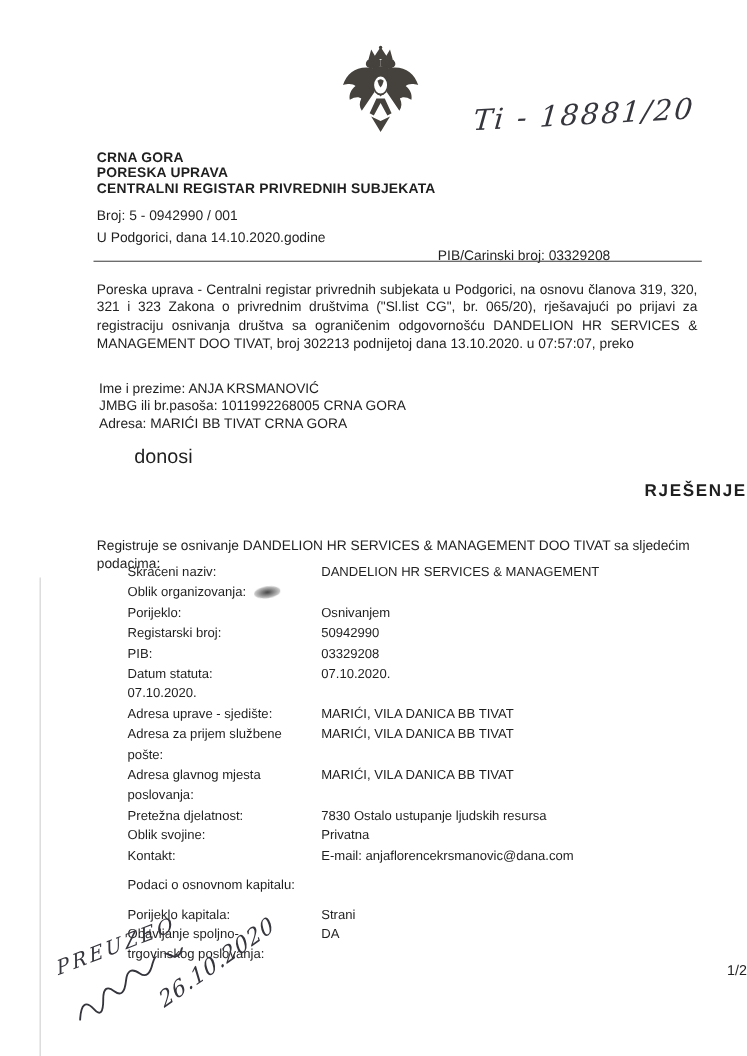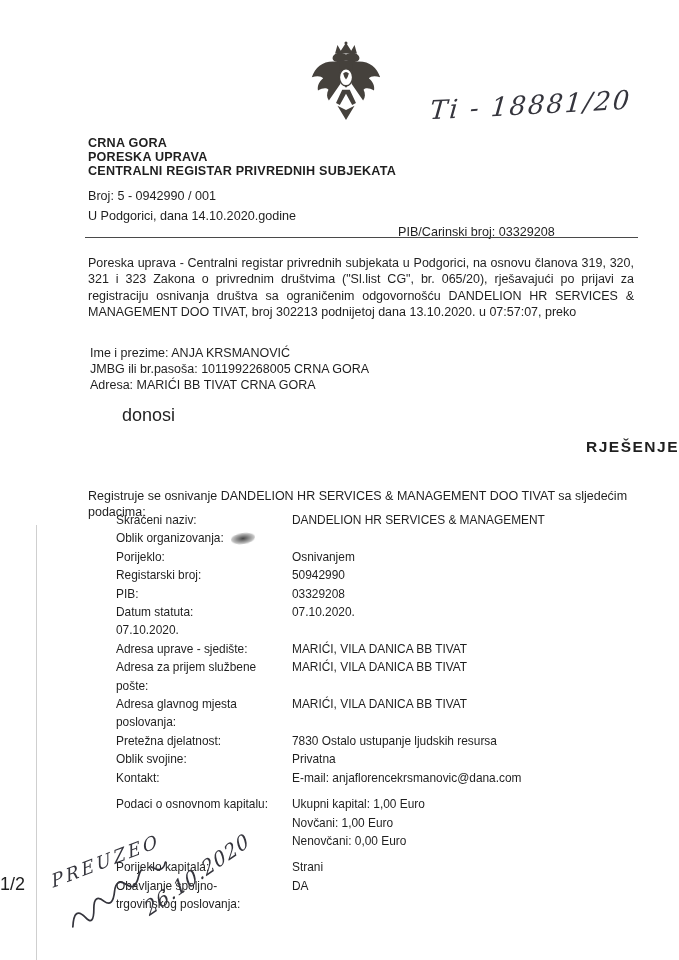--- a/index.html
+++ b/index.html
@@ -33,21 +33,21 @@
   .donosi { position:absolute; left:95px; top:405px; font-size:18px;margin-left:27px; }
   .title { position:absolute; left:0; top:438px; width:100%; text-align:right; font-weight:bold; font-size:15.5px; letter-spacing:1.5px; }
   .register { position:absolute; left:88px; top:474px; width:546px; font-size:12.5px; line-height:16.4px;margin-top:14px; }
   
   .details { position:absolute; left:116px; top:511px; width:524px; font-size:11.9px; line-height:18.4px; }
   .detail-row { display:flex; align-items:flex-start; }
   .detail-label { flex:0 0 176px; padding-right:20px; }
   .detail-value { flex:1; }
   .details .detail-row:nth-child(14) { margin-top:8px; }
   .details .detail-row:nth-child(15) { margin-top:8px; }
-  .pagenum { position:absolute; left:0; top:874px; width:100%; text-align:left; font-size:18px; }
+  .pagenum { position:absolute; left:0; top:874px; width:100%; text-align:right; font-size:13px; }
 </style>
 </head>
 <body>
 
 <div class="doc">
 
   <svg class="emblem" viewBox="0 0 80 90" aria-hidden="true">
     <g fill="#45413c">
       <circle cx="40" cy="3" r="1.6"></circle>
       <path d="M31 5 l3.5 6 5.5-8.5 5.5 8.5 3.5-6 2.5 9 h-23z"></path>
@@ -166,25 +166,20 @@
         </div>
       </div>
       <div class="detail-row">
         <div class="detail-label">Kontakt:</div>
         <div class="detail-value">
           <div>E-mail: anjaflorencekrsmanovic@dana.com</div>
         </div>
       </div>
       <div class="detail-row">
         <div class="detail-label">Podaci o osnovnom kapitalu:</div>
-        <div class="detail-value">
-          <div>Ukupni kapital: 1,00 Euro</div>
-          <div>Novčani: 1,00 Euro</div>
-          <div>Nenovčani: 0,00 Euro</div>
-        </div>
       </div>
       <div class="detail-row">
         <div class="detail-label">Porijeklo kapitala:</div>
         <div class="detail-value">
           <div>Strani</div>
         </div>
       </div>
       <div class="detail-row">
         <div class="detail-label">Obavljanje spoljno-trgovinskog poslovanja:</div>
         <div class="detail-value">

